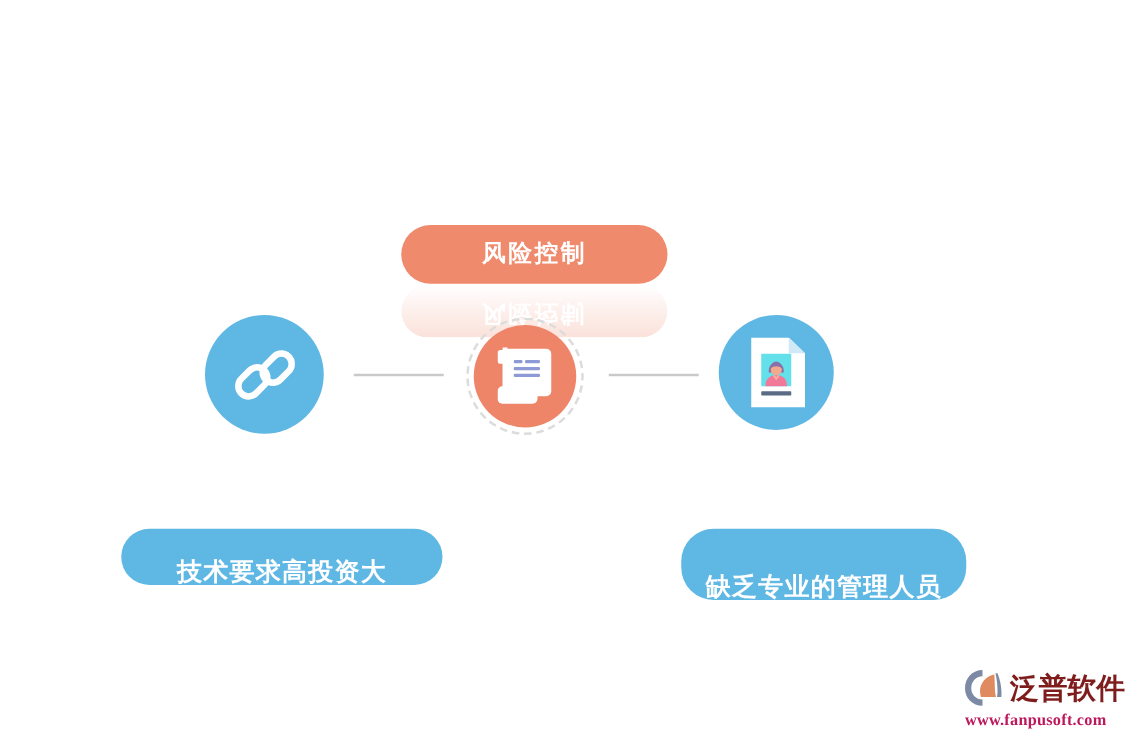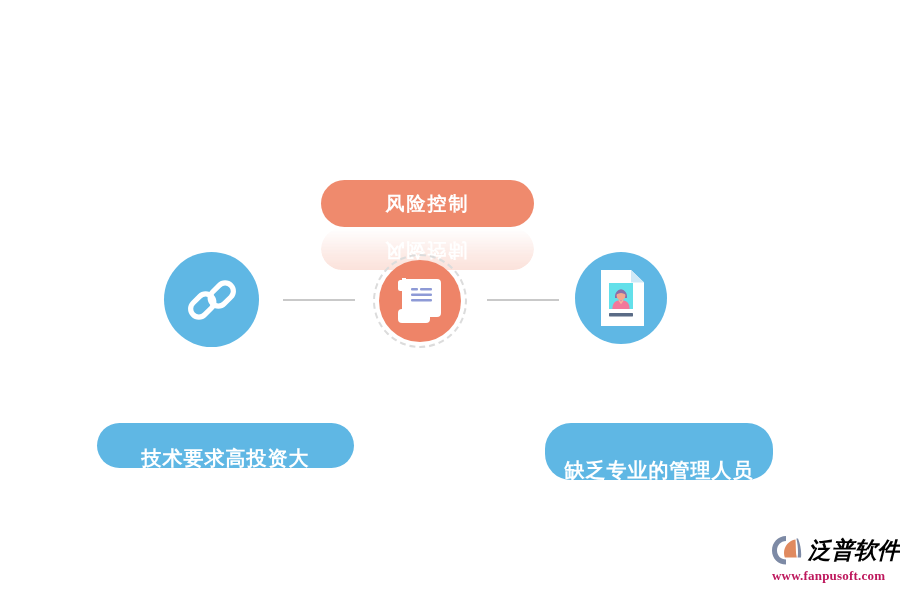--- a/index.html
+++ b/index.html
@@ -145,27 +145,26 @@
     flex-direction: column;
     align-items: flex-start;
   }
   .wm-top {
     display: flex;
     align-items: center;
     height: 34px;
   }
   .wm-mark { width: 34px; height: 30px; flex: 0 0 34px; }
   .wm-name {
-    color: #000000;
+    color: #7f1d1d;
     font-size: 23px;
     font-weight: bold;
     line-height: 1;
     margin-left: 2px;
     white-space: nowrap;
-    font-style: italic;
   }
   .wm-url {
     color: #be185d;
     font-size: 13px;
     font-family: "Liberation Serif", "DejaVu Serif", serif;
     font-weight: bold;
     letter-spacing: 0.2px;
     line-height: 1;
     margin-top: 2px;
     white-space: nowrap;

